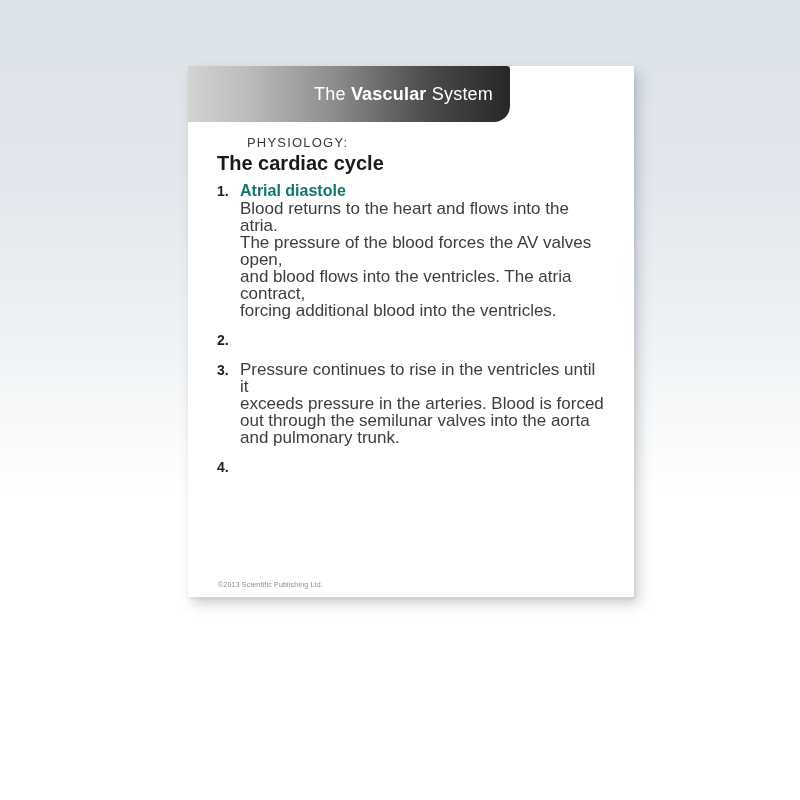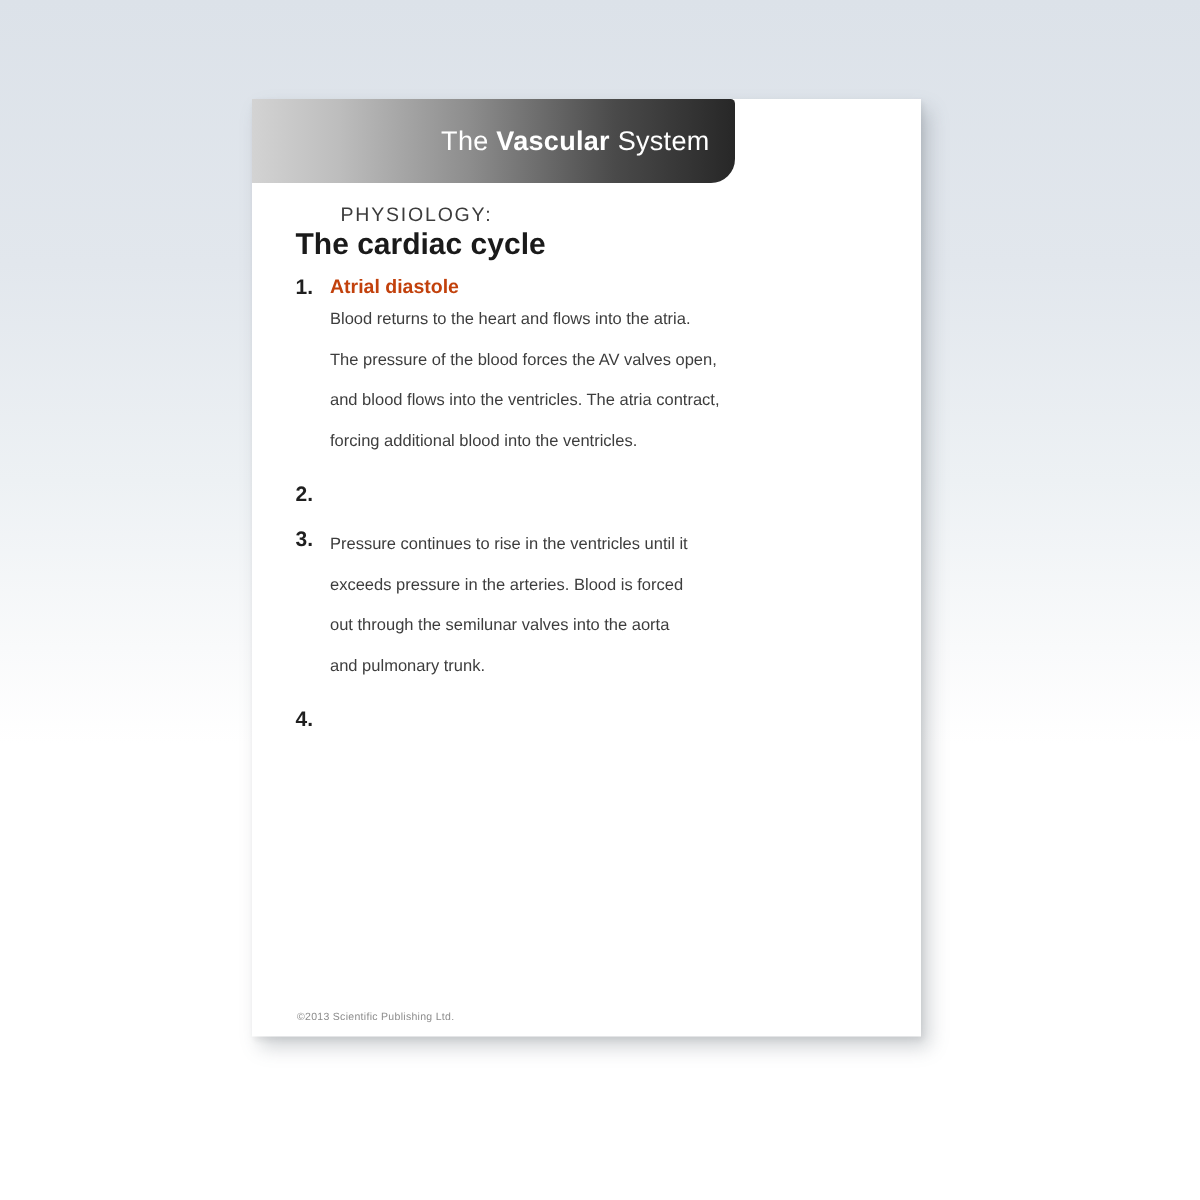--- a/index.html
+++ b/index.html
@@ -6,24 +6,24 @@
   html, body { width: 800px; height: 800px; }
   body {
     font-family: "Liberation Sans", sans-serif;
     background: linear-gradient(180deg,
       #dce2e9 0%, #e2e7ed 22%, #edf1f4 40%, #f9fafb 54%, #ffffff 62%, #ffffff 100%);
     position: relative;
     overflow: hidden;
   }
   .card {
     position: absolute;
-    left: 168px;
+    left: 188px;
     top: 66px;
     width: 446px;
-    height: 625px;
+    height: 531px;
     background: #ffffff;
     box-shadow: 5px 7px 12px rgba(105,115,125,0.32), 1px 2px 4px rgba(0,0,0,0.08);
   }
   .banner {
     width: 322px;
     height: 56px;
     background: linear-gradient(90deg, #d3d3d3 0%, #bdbdbd 18%, #8d8d8d 45%, #4a4a4a 75%, #272727 100%);
     border-radius: 0 3px 16px 0;
     display: flex;
     align-items: center;
@@ -62,28 +62,28 @@
   }
   .item-number {
     width: 23px;
     flex-shrink: 0;
     font-size: 14px;
     line-height: 18px;
     font-weight: 700;
     color: #1f1f1f;
   }
   .item-heading {
-    font-size: 13px;
+    font-size: 16px;
     line-height: 18px;
     font-weight: 700;
-    color: #c2410c;
+    color: #0f766e;
   }
   .item-body {
-    font-size: 11px;
-    line-height: 27px;
+    font-size: 17px;
+    line-height: 17px;
     color: #3d3d3d;
     white-space: pre-line;
   }
   .footer {
     position: absolute;
     left: 30px;
     bottom: 9px;
     font-size: 7px;
     letter-spacing: 0.2px;
     color: #8c8c8c;

